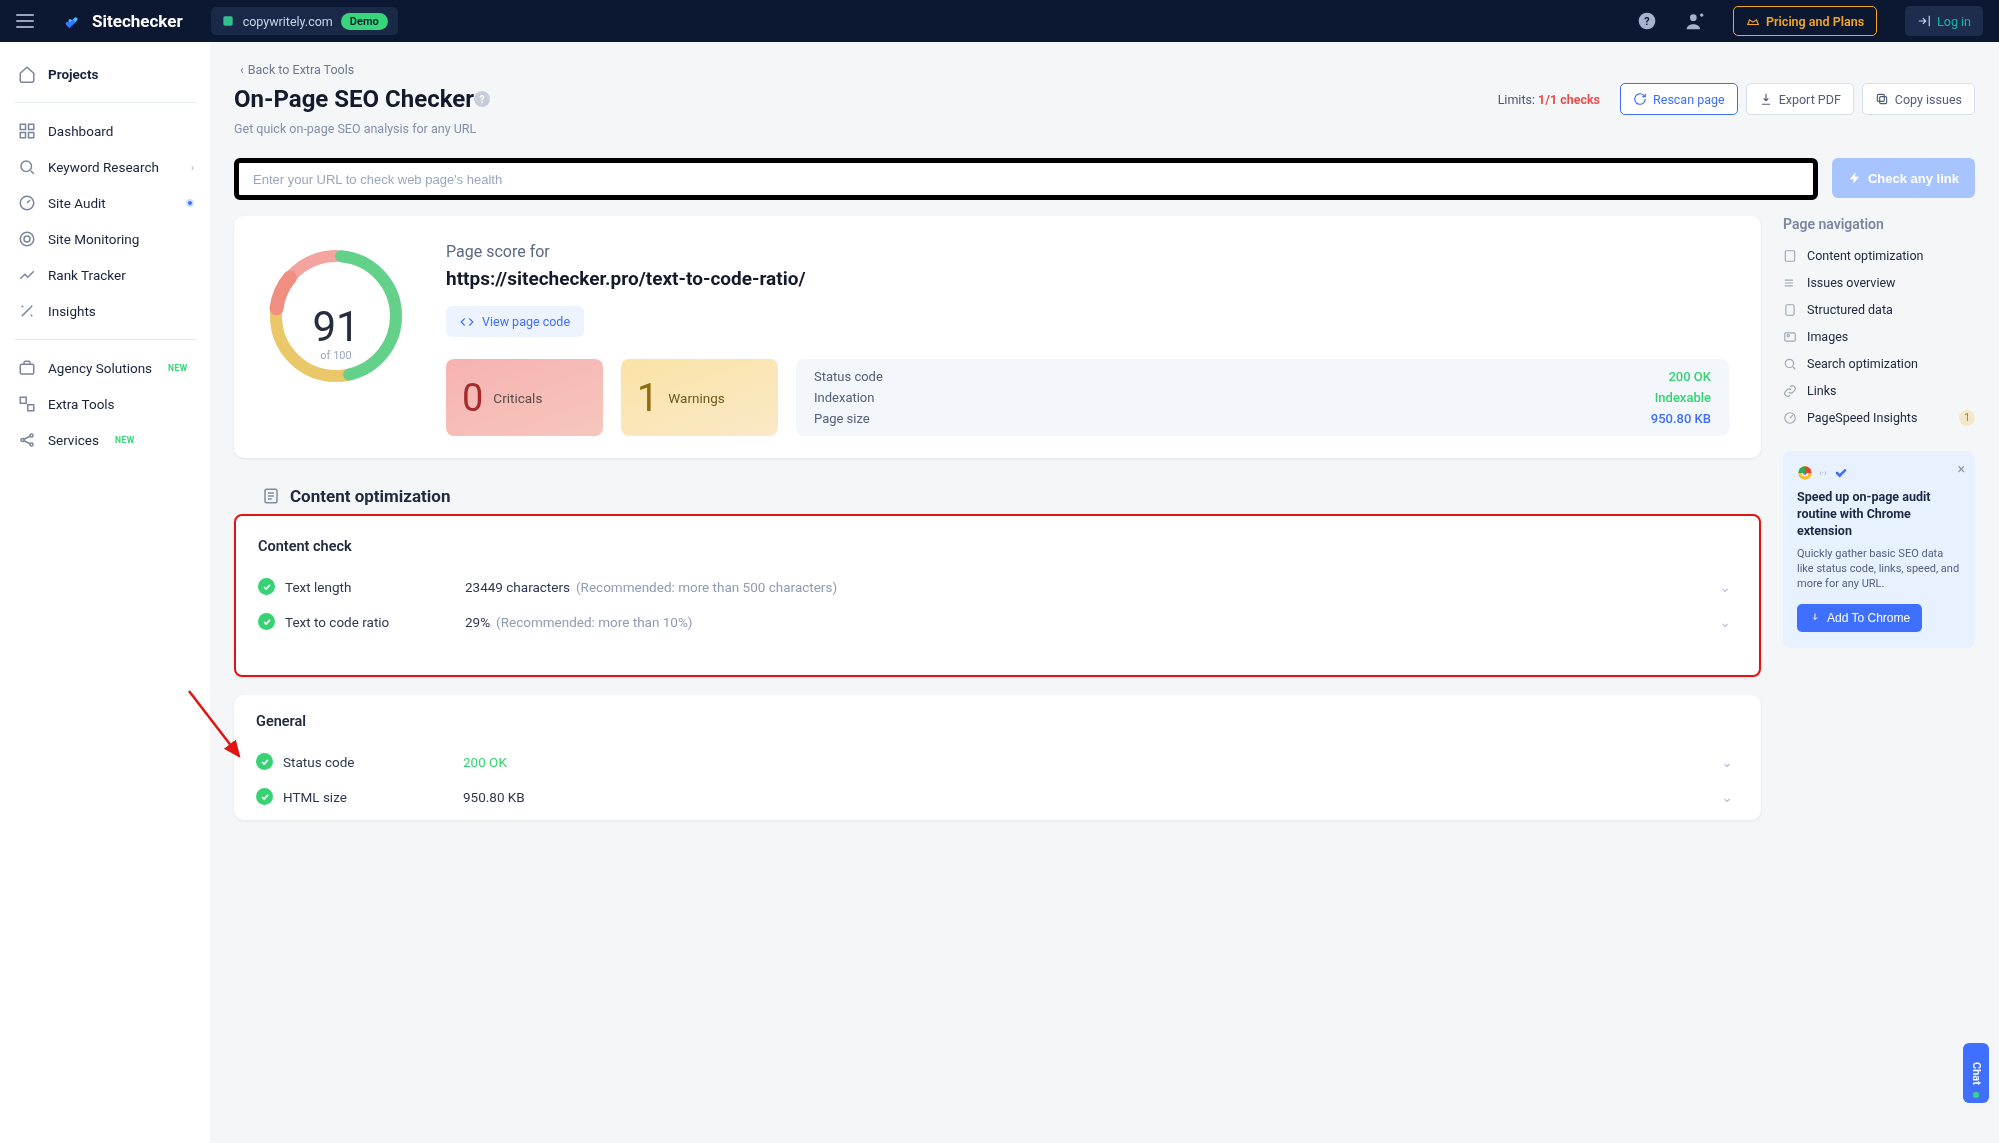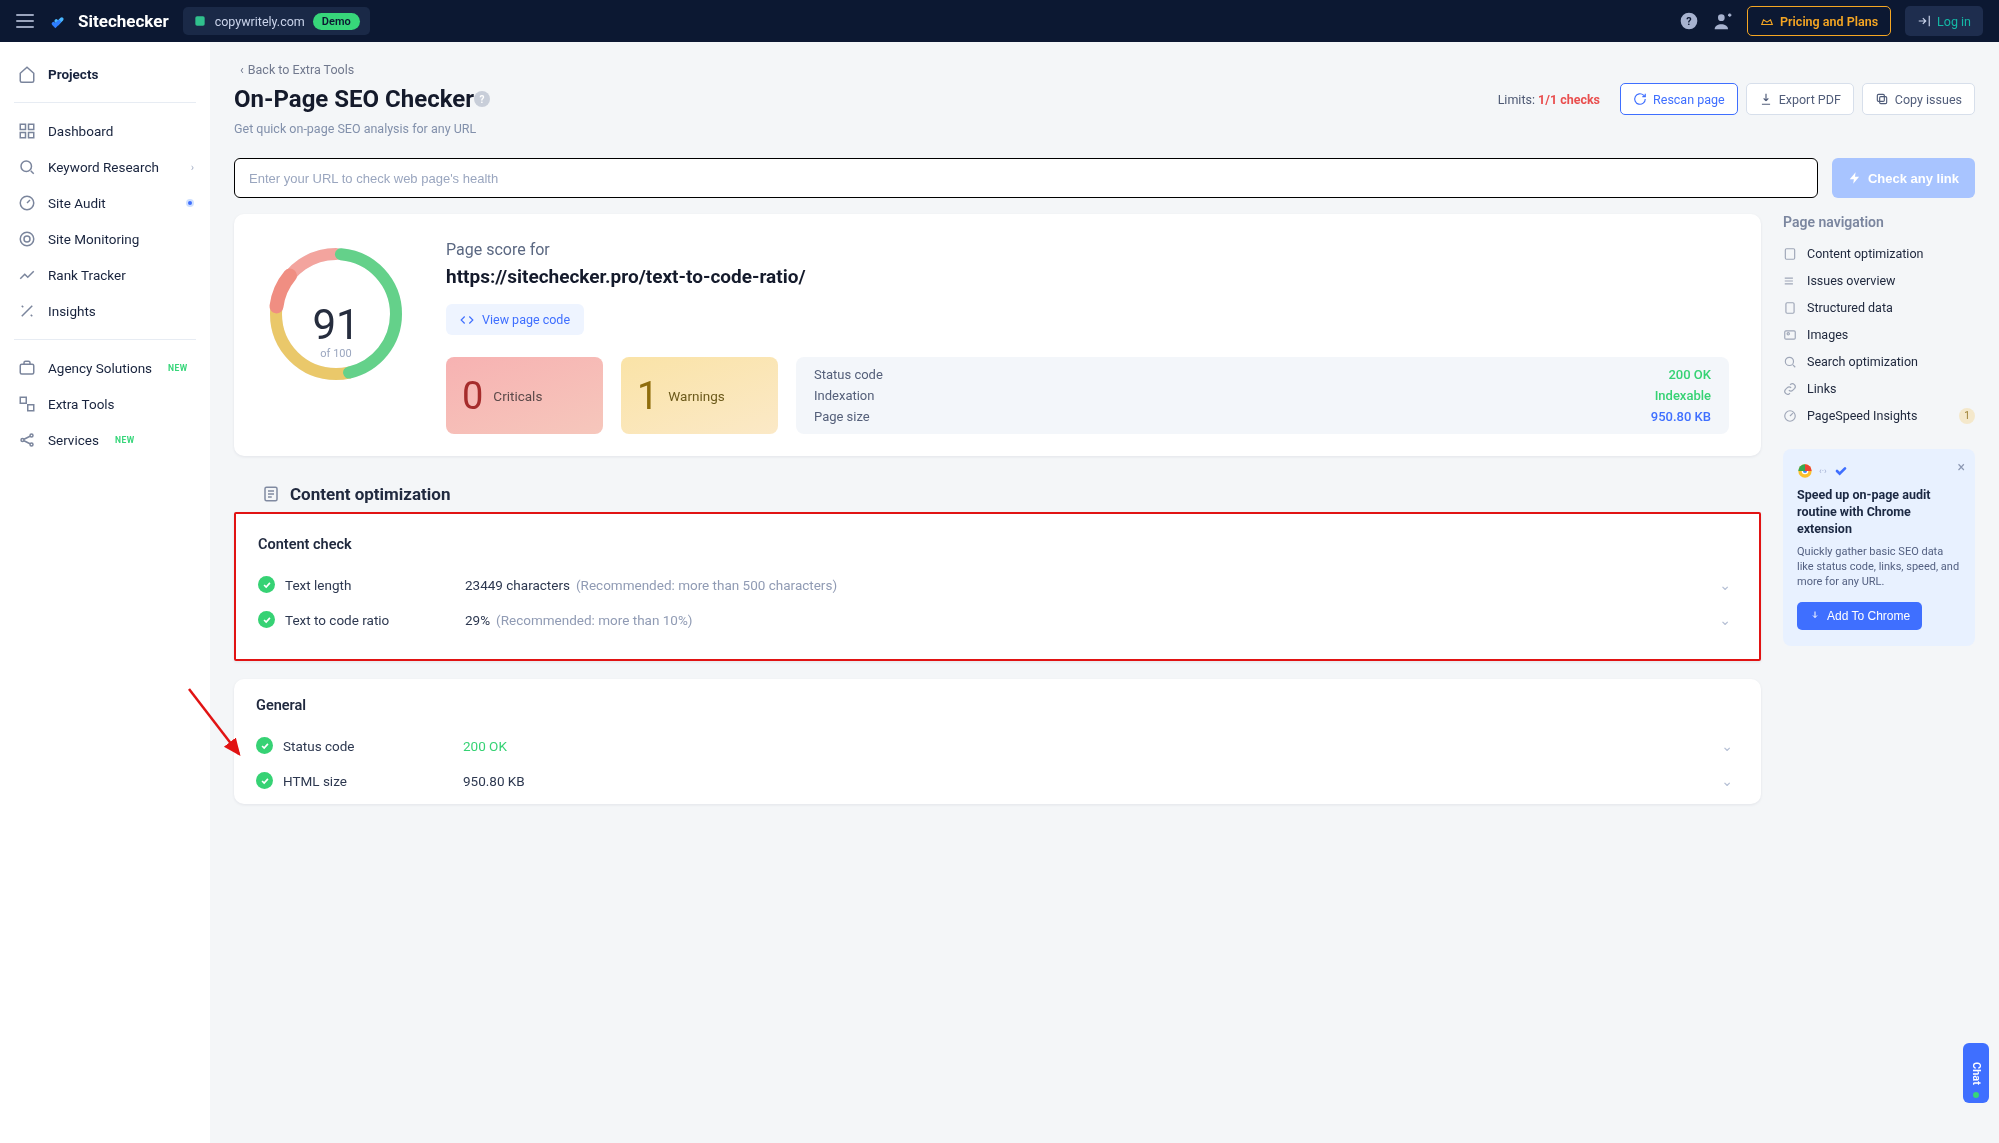--- a/index.html
+++ b/index.html
@@ -1,19 +1,19 @@
 <!DOCTYPE html>
 <html><head>
 <meta charset="utf-8">
 <style>
 * { box-sizing: border-box; margin:0; padding:0; }
 body { font-family: -apple-system, BlinkMacSystemFont, "Segoe UI", Roboto, Helvetica, Arial, sans-serif; background:#f4f6f8; color:#0c1832; font-size:14px;}
 
 
-.topbar { background:#0c1832; height:42px; display:flex; align-items:center; color:#fff; padding:0 16px; gap:14px;}
+.topbar { background:#0c1832; height:42px; display:flex; align-items:center; color:#fff; padding:0 16px; gap:28px;}
 .hamburger { width:18px; height:14px; display:flex; flex-direction:column; justify-content:space-between; cursor:pointer;}
 .hamburger span{ height:2px; background:#9aa4bd; border-radius:2px;}
 .brand { display:flex; align-items:center; gap:8px; font-weight:700; font-size:17px;}
 .brand svg path{}
 .demo-chip{ background:#1a2947; height:28px; border-radius:5px; display:flex; align-items:center; padding:0 10px; gap:8px; font-size:12.5px; color:#c9d3ea;}
 .demo-chip .badge{ background:#37d67a; color:#0c1832; border-radius:12px; padding:2px 9px; font-size:11px; font-weight:600;}
 .tb-spacer{ flex:1;}
 .tb-icon{ width:20px; height:20px; display:flex; align-items:center; justify-content:center; color:#a7b2cf;}
 .pricing-btn{ border:1px solid #f5a623; color:#f5a623; border-radius:5px; height:30px; padding:0 12px; display:flex; align-items:center; gap:6px; font-size:12.5px; font-weight:600; cursor:pointer;}
 .login-btn{ background:#1e2d4e; color:#14b8a6; border-radius:5px; height:30px; padding:0 12px; display:flex; align-items:center; gap:6px; font-size:12.5px; cursor:pointer;}
@@ -35,21 +35,21 @@
 .title-row h1{ font-size:24px; font-weight:700; color:#141a2b; display:flex; align-items:center; }
 .help-circle{ width:16px;height:16px;border-radius:50%;background:#c8ced9;color:#fff;display:flex;align-items:center;justify-content:center;font-size:10px;font-weight:700;}
 .title-spacer{flex:1;}
 .limits{ font-size:12.5px; color:#4d5873; margin-right:12px;}
 .limits b{ color:#e94e4e; font-weight:700;}
 .action-btn{ border:1px solid #d7dfeb; background:#fff; height:32px; border-radius:5px; display:inline-flex; align-items:center; padding:0 12px; gap:6px; font-size:12.5px; color:#515d7a; cursor:pointer; margin-left:8px;}
 .action-btn.rescan{ border-color:#3f6fff; color:#3f6fff;}
 .subtitle{ font-size:12.5px; color:#8290ab; margin-top:6px;}
 
 .url-row{ display:flex; gap:14px; margin-top:22px;}
-.url-input{ flex:1; height:40px; border:1px solid #000000; border-radius:6px; padding:16px 14px; font-size:13px; color:#7b869f; background:#fff;}
+.url-input{ flex:1; height:40px; border:5px solid #000000; border-radius:6px; padding:16px 14px; font-size:13px; color:#7b869f; background:#fff;}
 .url-input::placeholder{color:#9aa6bf;}
 .check-btn{ background:#a8c4ff; color:#fff; height:40px; padding:0 16px; display:flex;align-items:center;gap:6px;border:none;border-radius:6px; font-size:13px; font-weight:600; cursor:pointer;}
 
 
 .below{ display:flex; gap:22px; margin-top:16px;}
 .content-col{ flex:1; min-width:0; position:relative;}
 .nav-col{ width:192px; flex-shrink:0;}
 
 .card{ background:#fff; border-radius:10px; box-shadow:0 1px 3px rgba(20,30,60,0.08);}
 
@@ -76,21 +76,21 @@
 .status-row{ display:flex; justify-content:space-between; font-size:13px;}
 .status-row .k{ color:#55607a;}
 .status-row .v{ color:#36d274; font-weight:500;}
 .status-row .v.blue{ color:#3f6fff;}
 
 
 .sec-head{ display:flex;align-items:center;gap:10px; margin-top:28px; margin-bottom:8px; font-size:17px; font-weight:700; color:#212a3f; padding-left:28px;}
 .sec-head svg{width:18px;height:18px;opacity:0.75;}
 
 .block-card{ padding:18px 22px 6px 22px; border-radius:10px;}
-.block-card.highlight{ border:2.5px solid #e11313; border-radius:2px; padding-top:22px; padding-bottom:22px;}
+.block-card.highlight{ border:2.5px solid #e11313; border-radius:8px; padding-top:22px; padding-bottom:36px;}
 .block-title{ font-size:14.5px; font-weight:600; color:#212a3f; margin-bottom:14px;}
 .check-row{ display:flex; align-items:center; padding:9px 0; position:relative;}
 .check-row .ok{ width:17px;height:17px;border-radius:50%;background:#36d274;display:flex;align-items:center;justify-content:center;color:#fff;margin-right:10px; flex-shrink:0;}
 .check-row .name{ width:180px; font-size:13.5px; color:#2d3850; flex-shrink:0;}
 .check-row .val{ font-size:13.5px; color:#2d3850;}
 .check-row .val.green{ color:#36d274;}
 .check-row .rec{ font-size:13.5px; color:#909bb4; margin-left:6px;}
 .check-row .chevron{ position:absolute; right:6px; color:#b6c0d5; cursor:pointer;}
 
 

